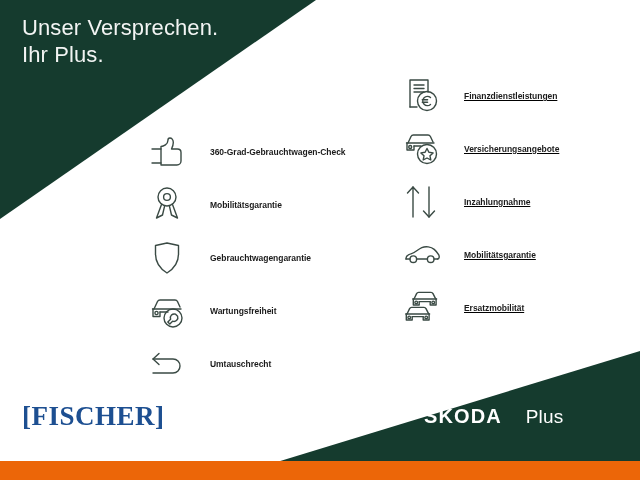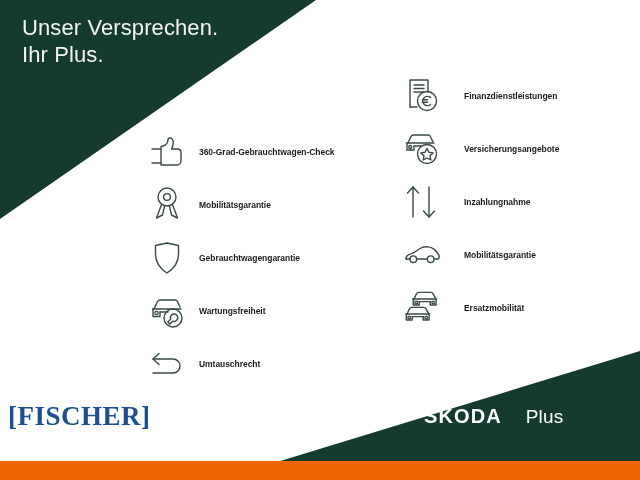--- a/index.html
+++ b/index.html
@@ -24,21 +24,21 @@
     line-height:27px;
     font-weight:400;
     letter-spacing:.1px;
     white-space:nowrap;
   }
   #headline .hl-line{display:block;}
 
   
   .col{position:absolute;}
   #col-left{left:146px;top:126px;}
-  #col-right{left:400px;top:70px;}
+  #col-right{left:400px;top:70px;text-decoration:underline;}
 
   .benefit{
     position:relative;
     display:flex;
     align-items:center;
     height:52px;
     margin-bottom:1px;
   }
   .benefit .ic{
     width:52px;
@@ -49,26 +49,26 @@
     justify-content:flex-start;
   }
   .benefit .ic svg{display:block;}
   .benefit .lbl{
     font-size:8.5px;
     font-weight:700;
     color:#1b1b1b;
     letter-spacing:-.05px;
     white-space:nowrap;
   }
-  #col-left .lbl{margin-left:1px;}
+  #col-left .lbl{margin-left:12px;}
   #col-right .lbl{margin-left:12px;}
 
   
   #dealer-logo{
-    position:absolute;left:8px;top:401px;
+    position:absolute;left:22px;top:401px;
     color:#1d4f91;
     font-family:"Liberation Serif", serif;
     font-size:27px;
     font-weight:700;
     letter-spacing:.5px;
     line-height:30px;
     white-space:nowrap;
   }
 
   

